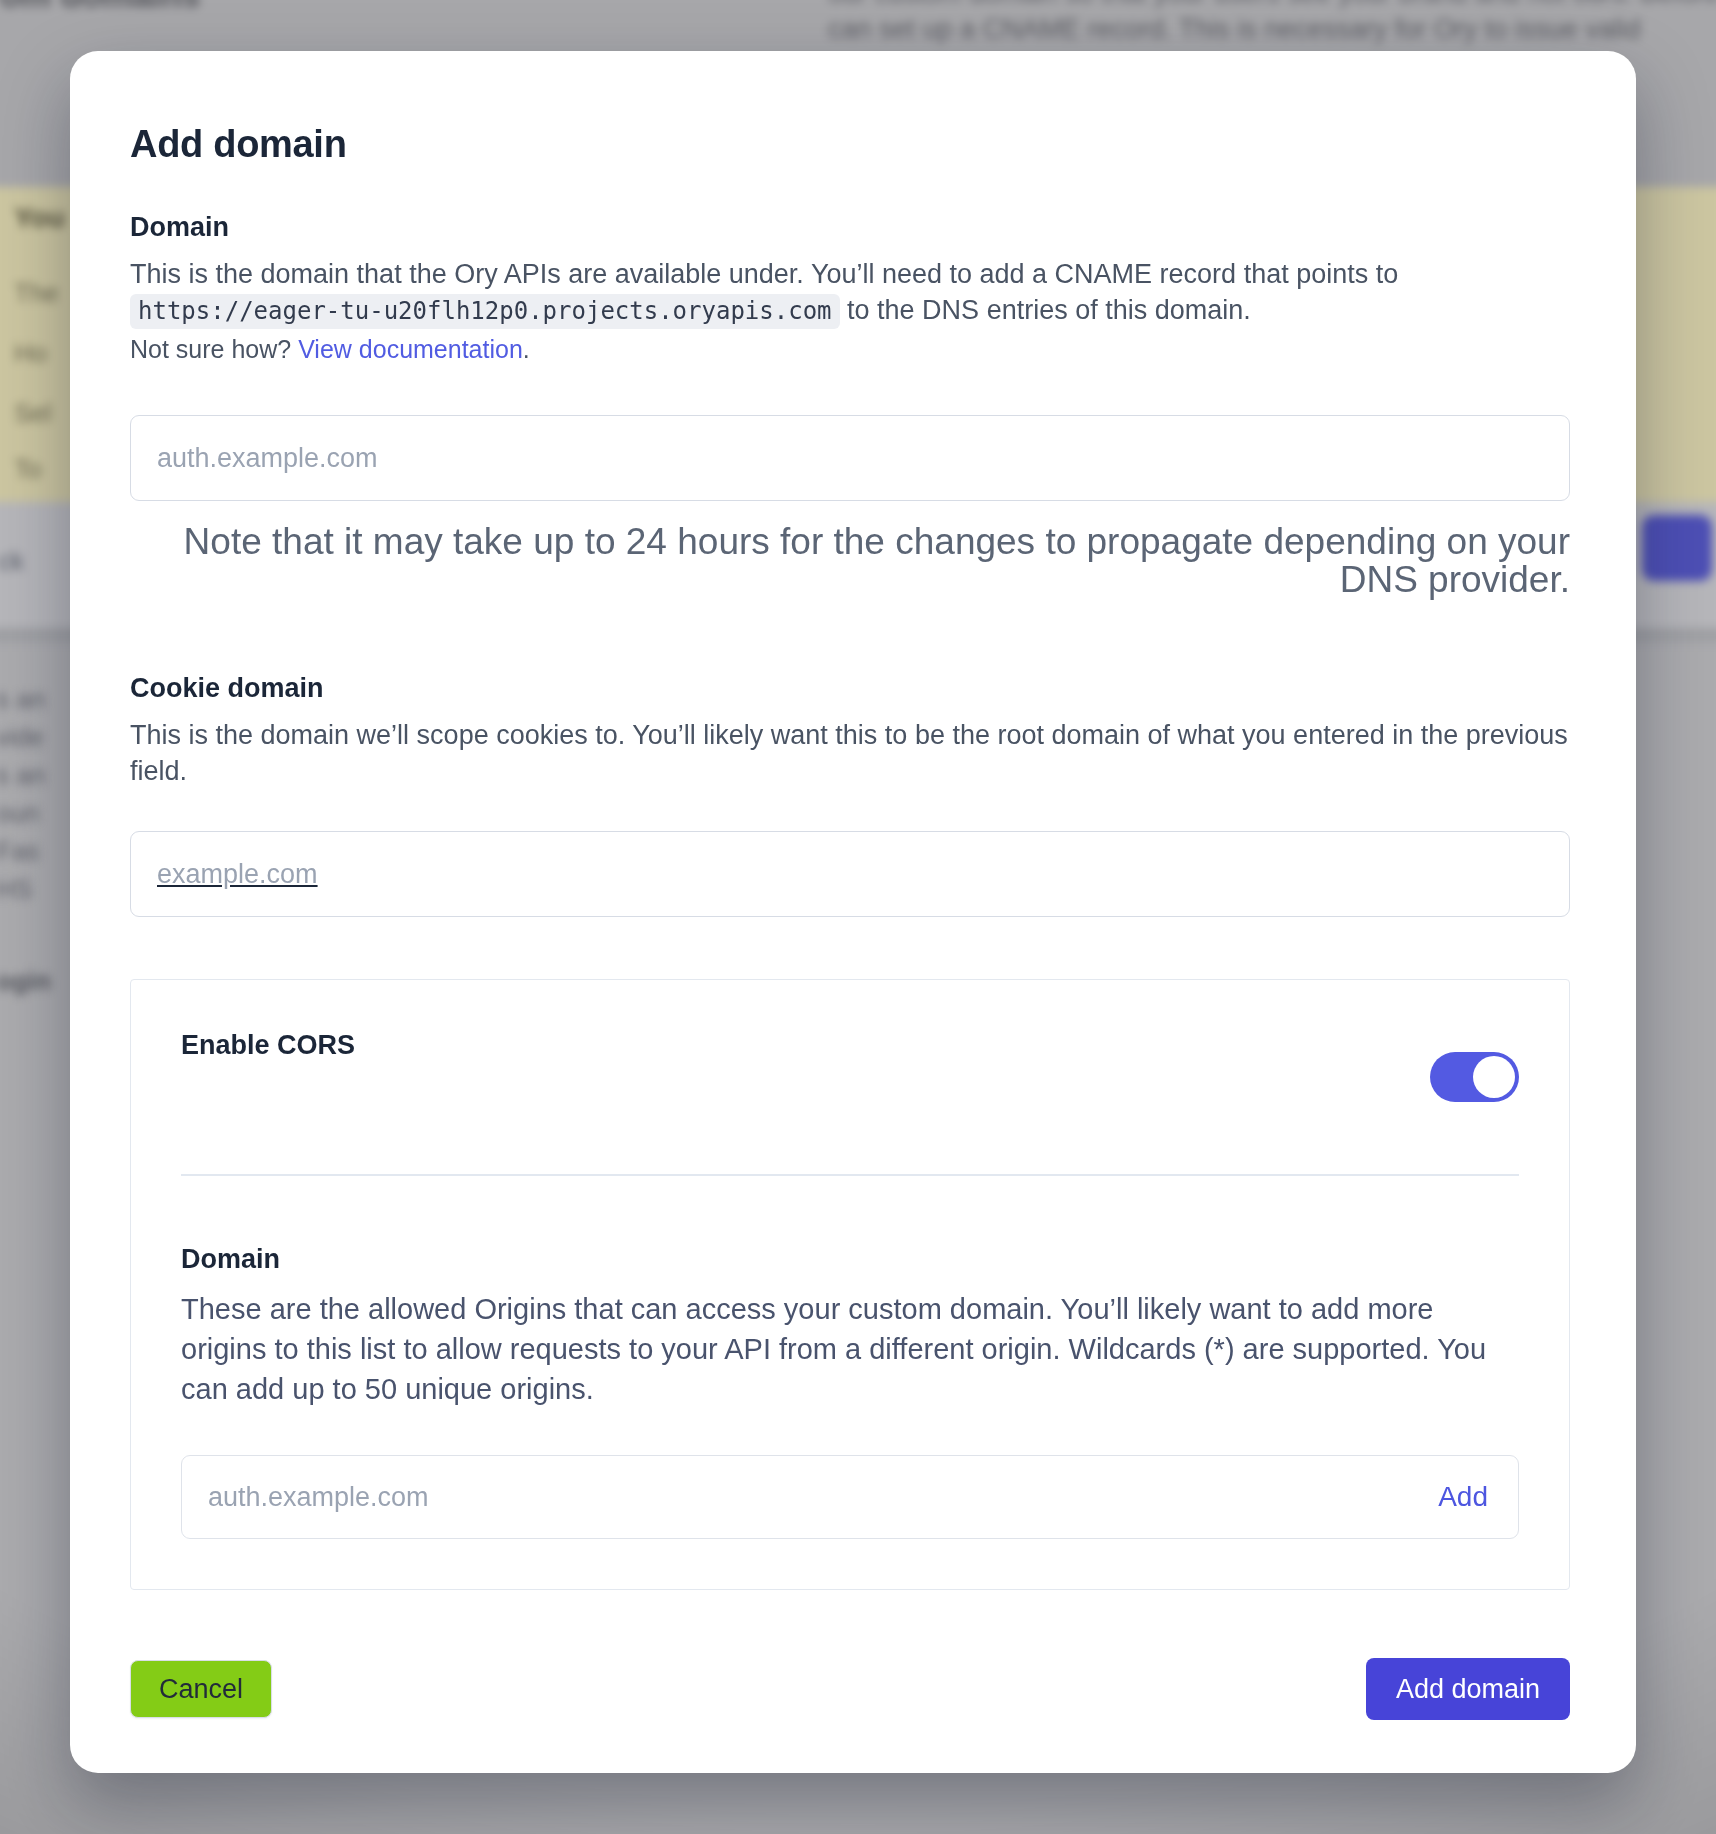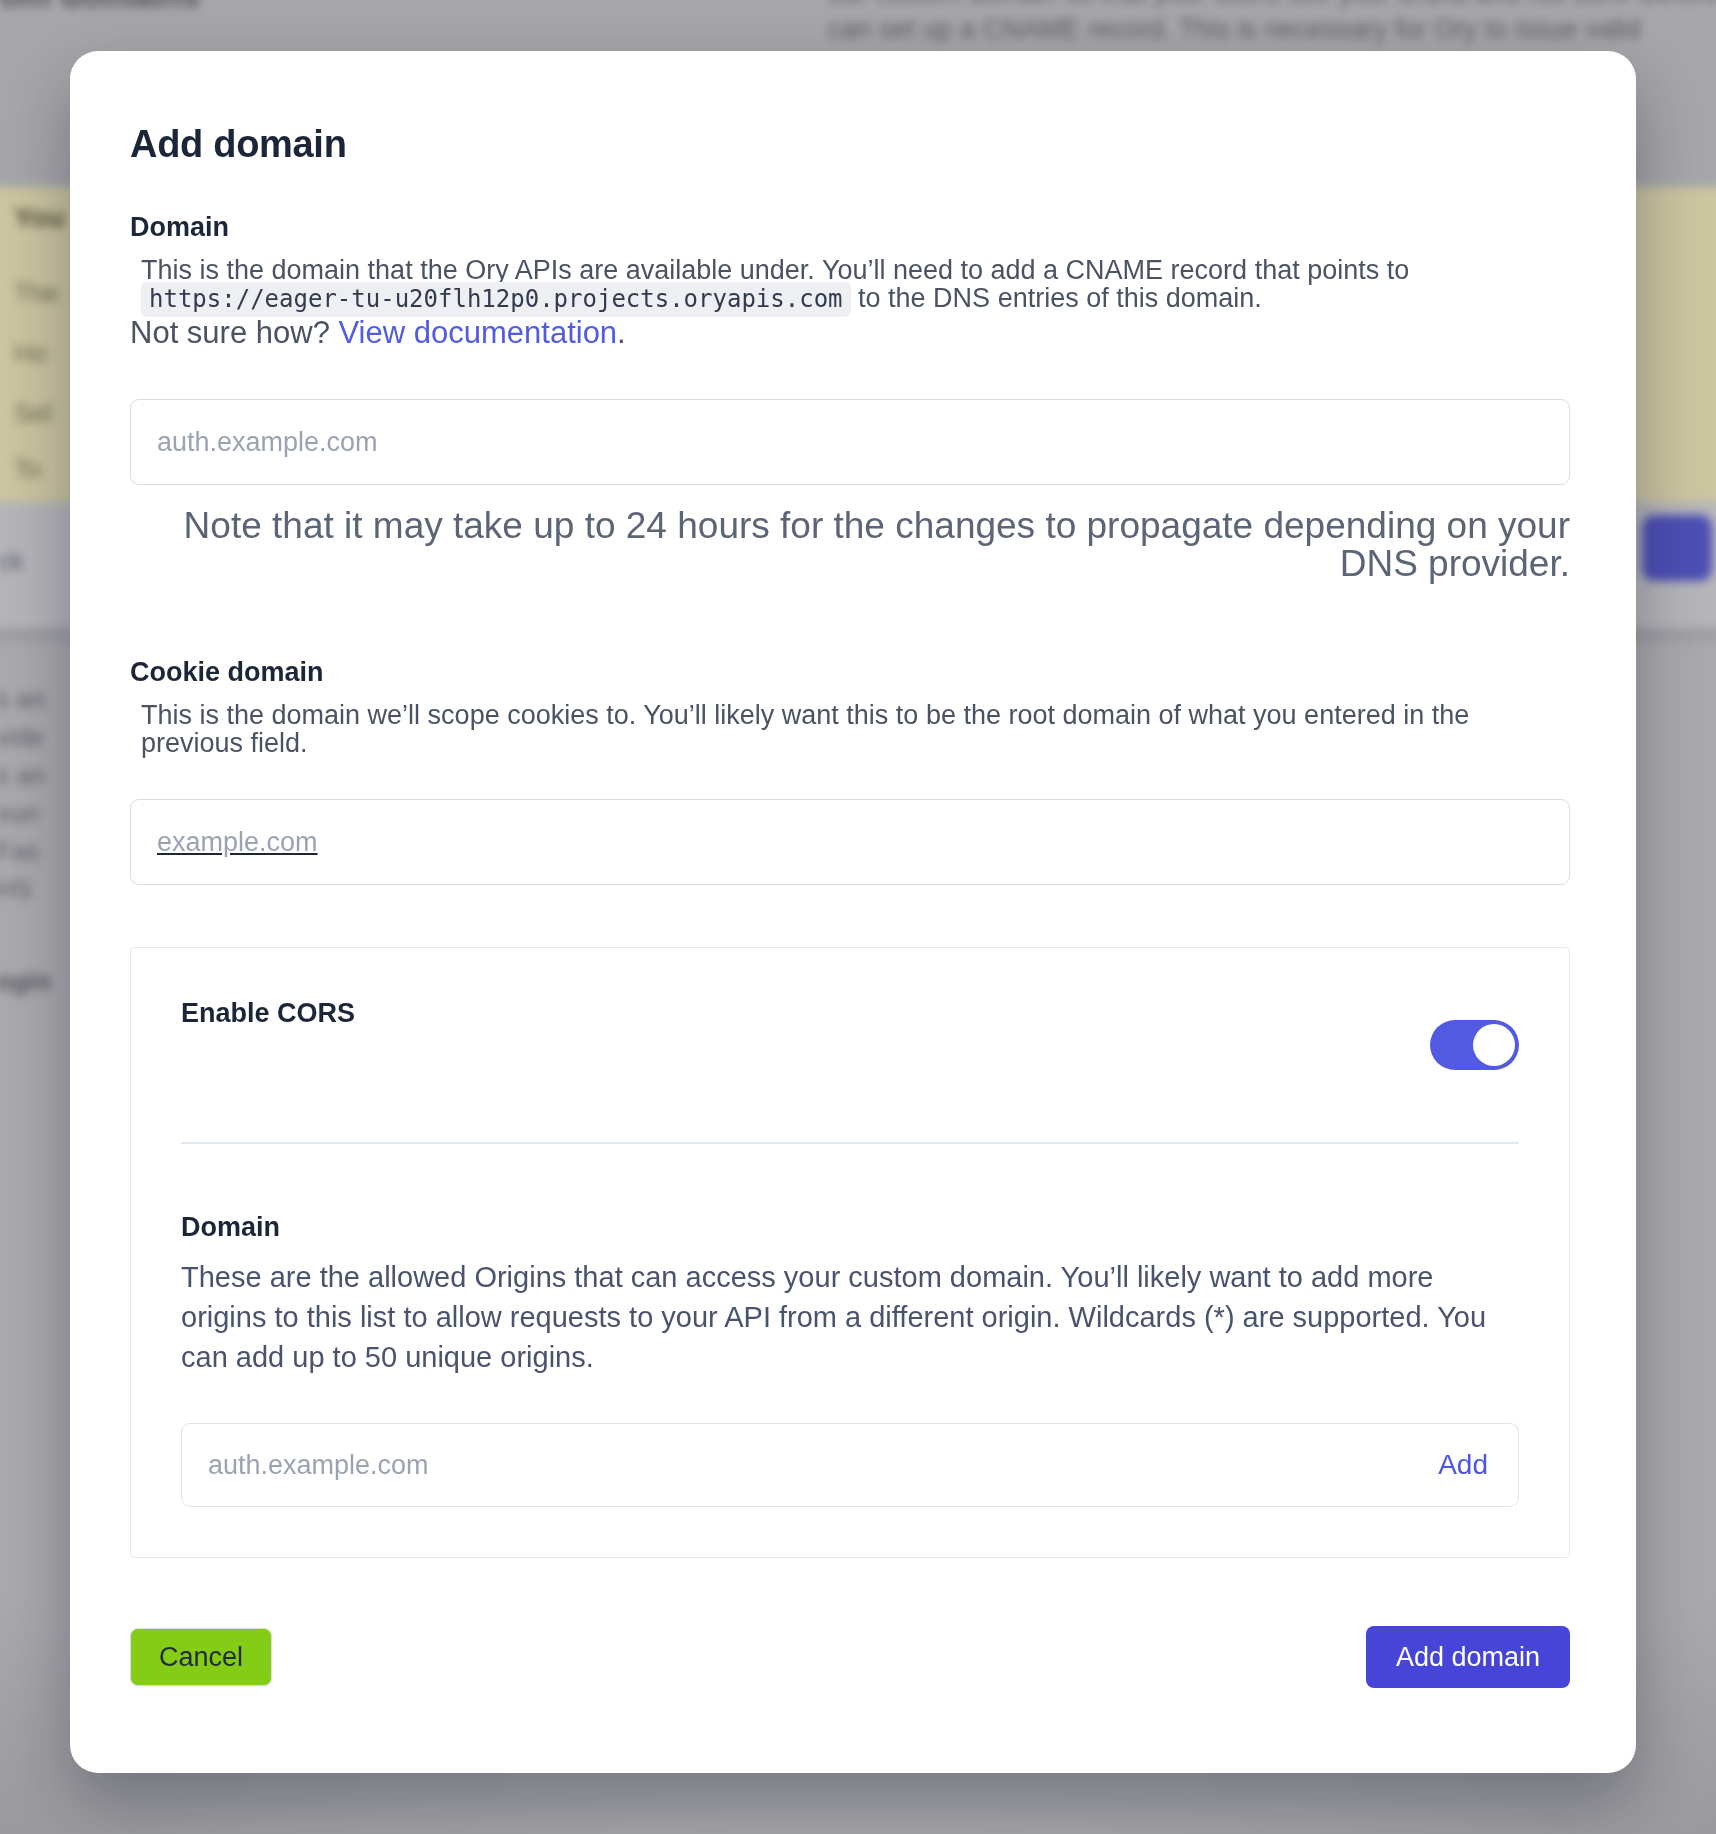--- a/index.html
+++ b/index.html
@@ -35,22 +35,22 @@
     position: absolute; left: 70px; top: 51px; width: 1566px; height: 1722px;
     background: #ffffff; border-radius: 28px;
     box-shadow: 0 30px 70px rgba(15, 20, 40, 0.35);
     padding: 72px 66px 64px 60px;
     color: #1b2638;
     overflow: hidden;
   }
   .modal-title { font-size: 38px; font-weight: 700; color: #1b2638; letter-spacing: -0.3px; }
 
   .section-label { font-size: 27px; font-weight: 700; color: #1b2638; margin-top: 46px; }
-  .desc { font-size: 27px; line-height: 28px; color: #495363; margin-top: 13px; max-width: 1480px; margin-left: 11px; }
-  .desc-line { font-size: 31px; line-height: 40px; color: #495363; }
+  .desc { font-size: 27px; line-height: 36px; color: #495363; margin-top: 13px; max-width: 1480px; }
+  .desc-line { font-size: 25px; line-height: 40px; color: #495363; }
   .code-chip {
     font-family: "DejaVu Sans Mono", monospace;
     font-size: 24px; color: #323b4d;
     background: #edeff3; border-radius: 6px; padding: 3px 8px 4px 8px;
   }
   .doc-link { color: #515ce2; text-decoration: none; cursor: pointer; }
 
   .text-input {
     margin-top: 46px; width: 100%; height: 86px;
     border: 1.5px solid #d7dce5; border-radius: 9px;

